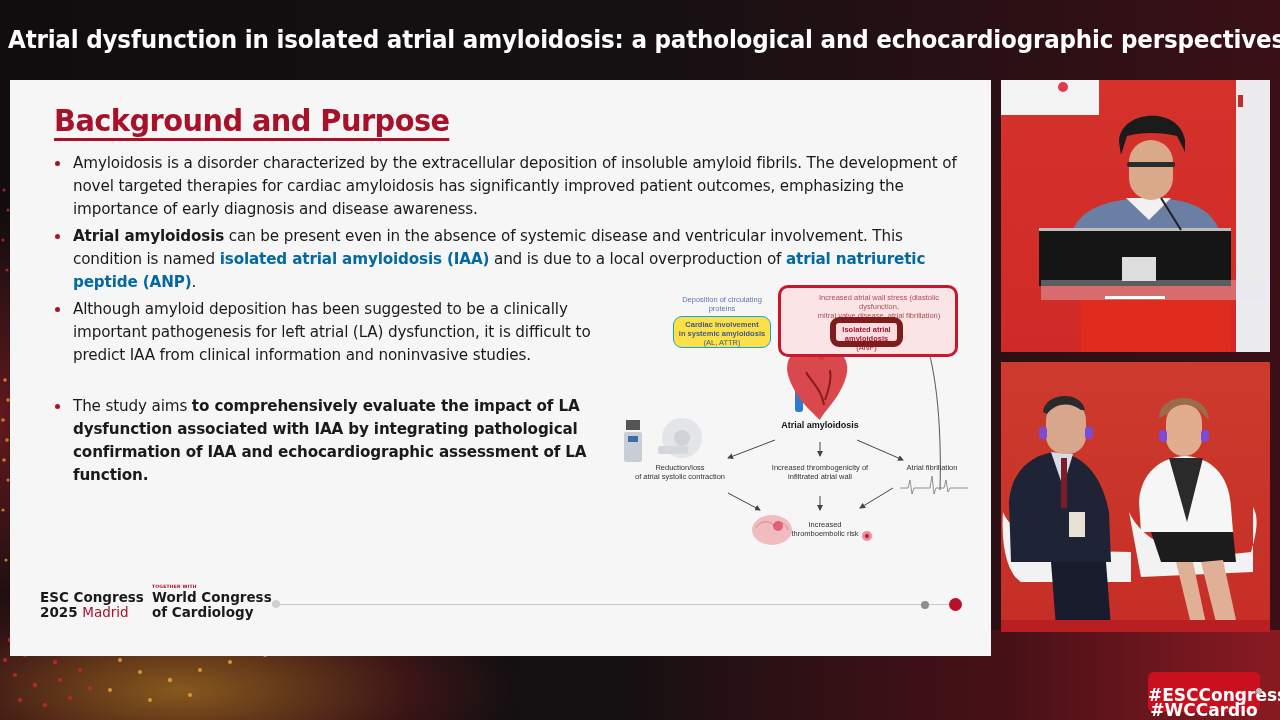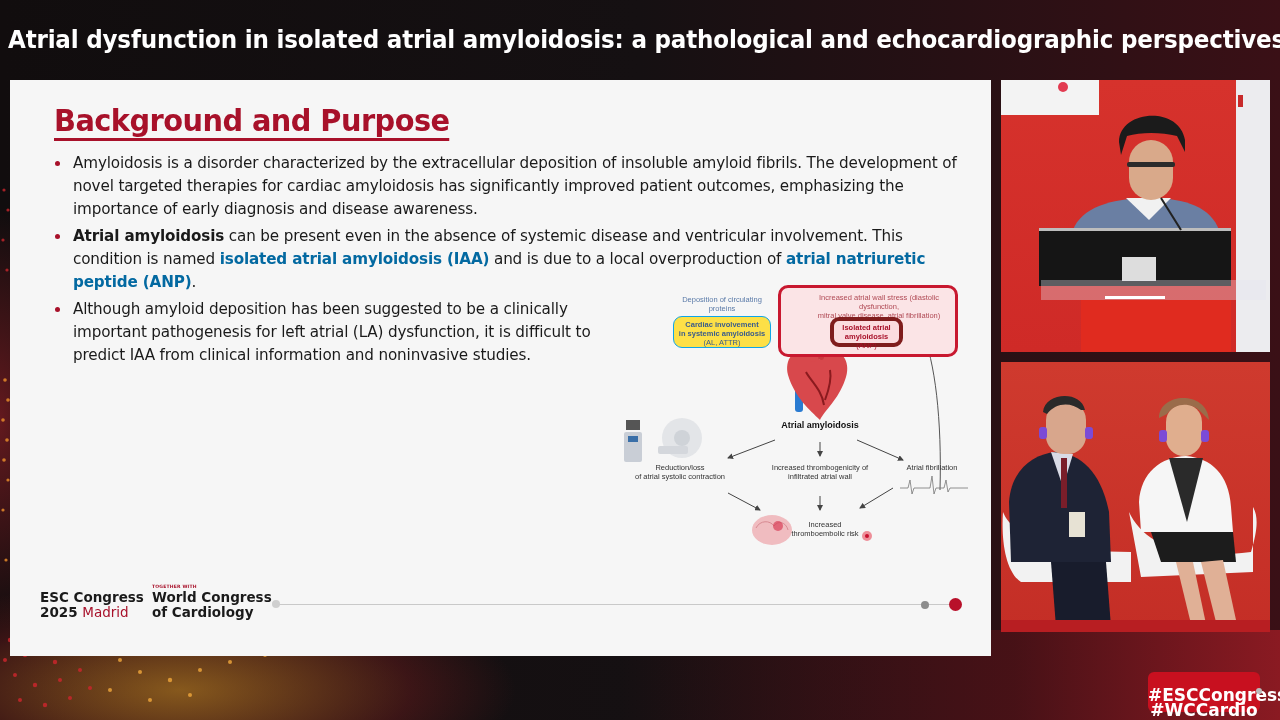--- a/index.html
+++ b/index.html
@@ -70,21 +70,21 @@
     position: absolute; left: 63px; top: 36px; width: 98px; height: 32px;
     border: 1px solid #0ea5e9; border-radius: 9px; background: #fde047;
     font-size: 7.5px; text-align: center; line-height: 9px; padding-top: 3px; color: #3a5c8c;
   }
   .d-box-red-outer {
     position: absolute; left: 168px; top: 5px; width: 180px; height: 72px;
     border: 3px solid #c8182f; border-radius: 10px; background: #fbe4e6;
   }
   .d-box-red-inner {
     position: absolute; left: 220px; top: 37px; width: 73px; height: 30px;
-    border: 4px solid #7f1d1d; border-radius: 9px; background: #fbdcdf;
+    border: 6px solid #7f1d1d; border-radius: 9px; background: #fbdcdf;
     font-size: 7.5px; text-align: center; line-height: 9px; padding-top: 2px; color: #a8112a;
   }
   .d-svg { position: absolute; left: 0; top: 0; }
 
   
   .esc-logo { position: absolute; left: 30px; top: 510px; font-family: "DejaVu Sans", sans-serif; font-weight: bold; font-size: 13.5px; line-height: 15px; color: #1a1a1a; }
   .esc-logo .madrid { color: #a8112a; font-weight: normal; }
   .wcc-logo { position: absolute; left: 142px; top: 504px; font-family: "DejaVu Sans", sans-serif; }
   .wcc-together { font-size: 4.5px; color: #a8112a; font-weight: bold; letter-spacing: 0.2px; height: 6px; }
   .wcc-name { font-size: 13.5px; font-weight: bold; color: #1a1a1a; line-height: 15px; }
@@ -203,20 +203,25 @@
     <div class="bullet" style="margin-bottom:4px;">
       <span class="txt" style="width:880px;">
         <span class="bold">Atrial amyloidosis</span><span> can be present even in the absence of systemic disease and ventricular involvement. This condition is named </span><span class="red-bold">isolated atrial amyloidosis (IAA)</span><span> and is due to a local overproduction of </span><span class="red-bold">atrial natriuretic peptide (ANP)</span><span>.</span>
       </span>
     </div>
     <div class="bullet b-narrow" style="margin-bottom:28px;">
       <span class="txt">
         <span>Although amyloid deposition has been suggested to be a clinically important pathogenesis for left atrial (LA) dysfunction, it is difficult to predict IAA from clinical information and noninvasive studies.</span>
       </span>
     </div>
+    <div class="bullet" style="width:590px;">
+      <span class="txt">
+        <span>The study aims </span><span class="bold">to comprehensively evaluate the impact of LA dysfunction associated with IAA by integrating pathological confirmation of IAA and echocardiographic assessment of LA function.</span>
+      </span>
+    </div>
   </div>
 
   <div class="diagram">
     <svg class="d-svg" width="370" height="280" viewBox="0 0 370 280">
       <defs>
         <marker id="arr" markerWidth="6" markerHeight="6" refX="5" refY="3" orient="auto">
           <path d="M0,0 L6,3 L0,6 Z" fill="#444"></path>
         </marker>
       </defs>
 

